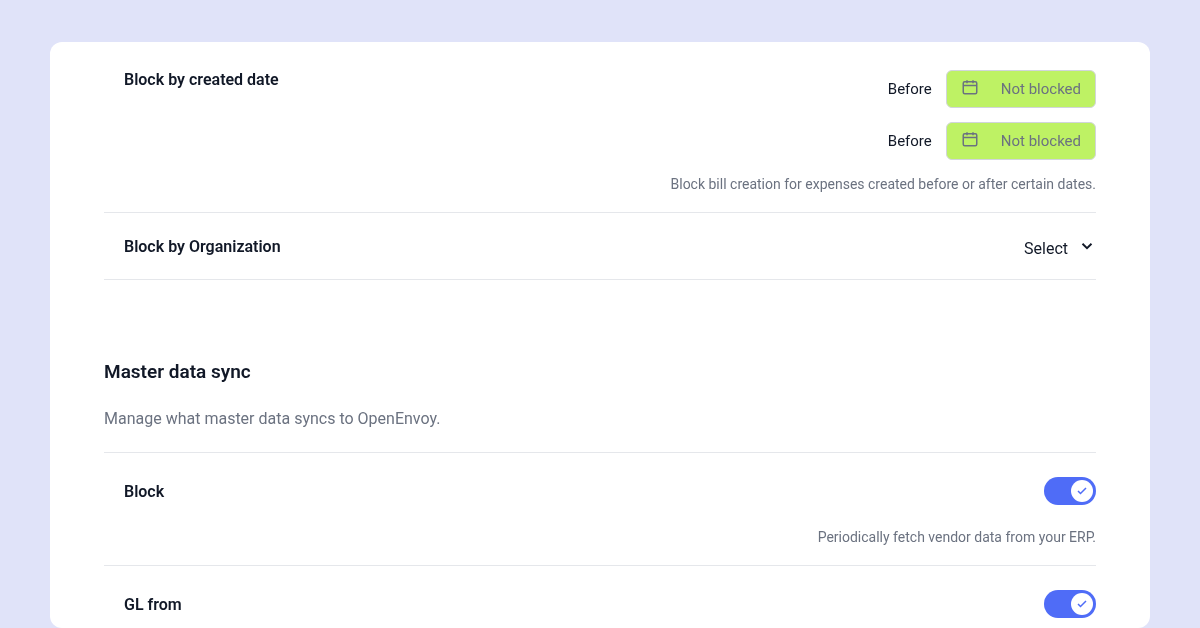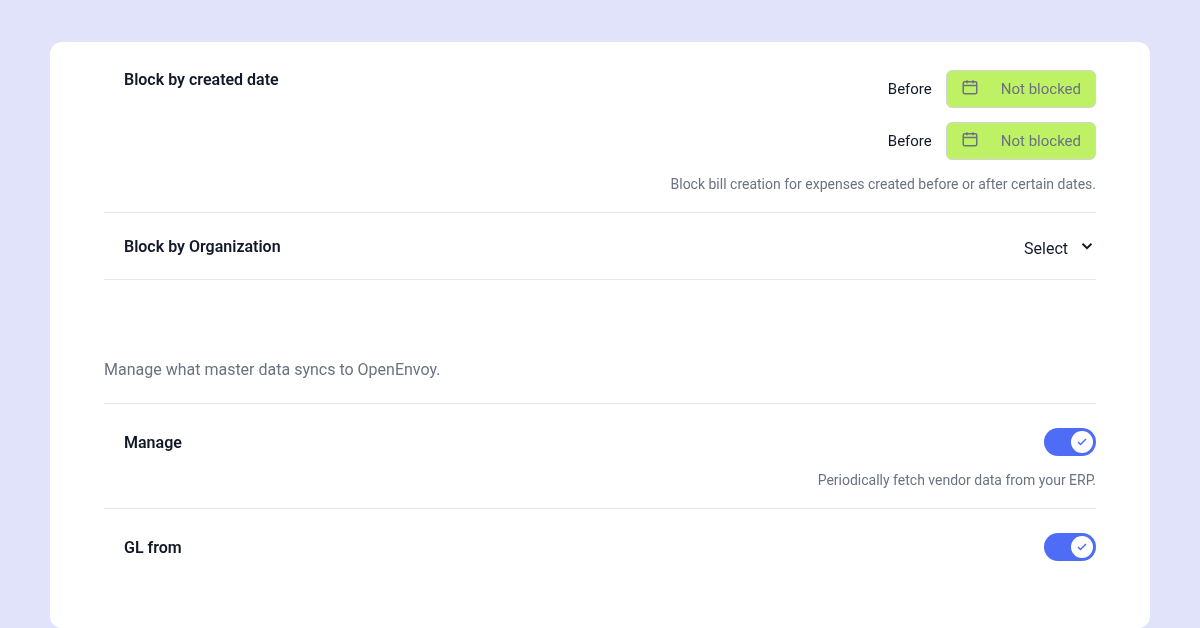--- a/index.html
+++ b/index.html
@@ -145,21 +145,21 @@
     }
     .toggle-knob svg {
       width: 12px;
       height: 12px;
       stroke: #4F6CF7;
     }
     .toggle-helper {
       font-size: 14px;
       color: #6B7280;
       text-align: right;
-      margin-top: 16px;
+      margin-top: 24px;
     }
   </style>
 </head>
 <body>
 
 <div class="card">
   <div class="inner">
 
     <div class="setting-row">
       <div class="setting-header">
@@ -209,25 +209,26 @@
           <span>
             <svg viewBox="0 0 24 24" fill="none" stroke-width="2.5">
               <polyline points="6 9 12 15 18 9"></polyline>
             </svg>
           </span>
         </div>
       </div>
     </div>
 
     <div class="section-block">
+      <div class="section-title">Master data sync</div>
       <div class="section-subtitle">Manage what master data syncs to OpenEnvoy.</div>
 
       <div class="toggle-wrap">
         <div class="toggle-row">
-          <div class="toggle-title">Manage</div>
+          <div class="toggle-title">Block</div>
           <div class="toggle">
             <div class="toggle-knob">
               <span>
                 <svg viewBox="0 0 24 24" fill="none" stroke-width="3">
                     <polyline points="4 12 9 17 20 6"></polyline>
                   </svg>
               </span>
             </div>
           </div>
         </div>

